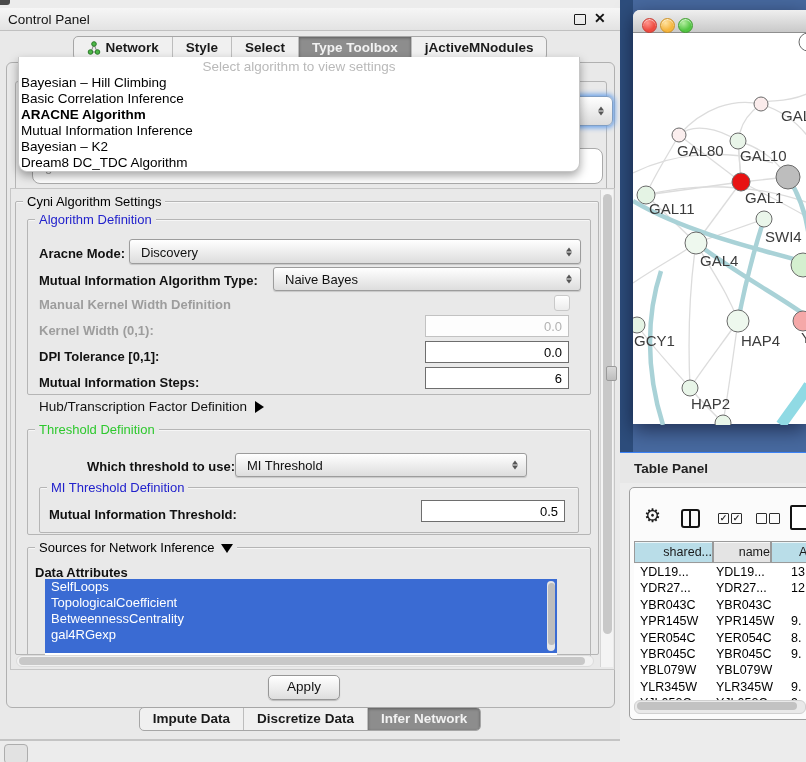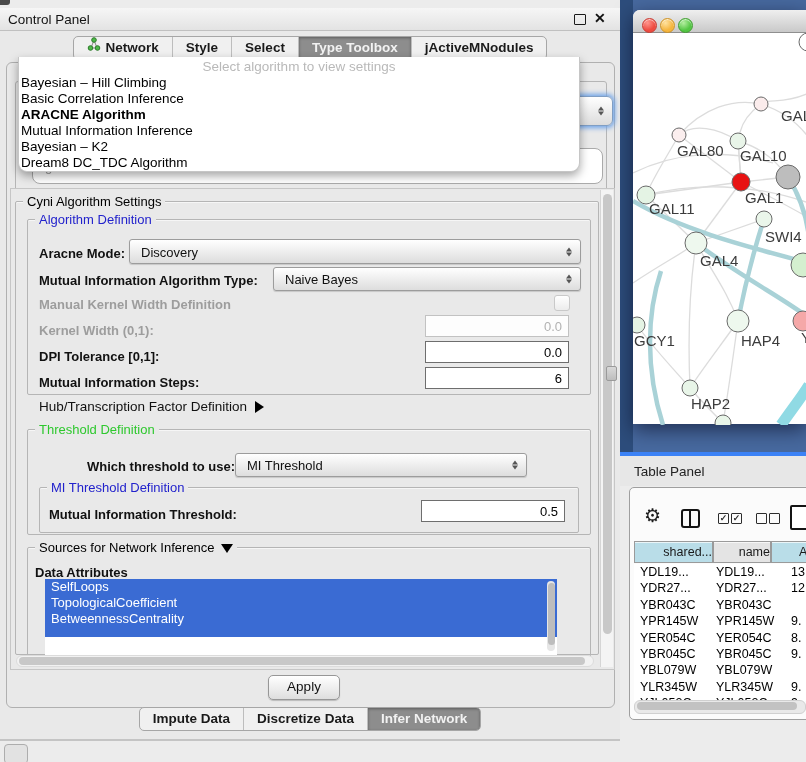--- a/index.html
+++ b/index.html
@@ -14,21 +14,21 @@
   .net-window{left:633px;top:10px;width:173px;height:414px;background:#fff;border-radius:7px 0 0 0;
     box-shadow:0 6px 20px rgba(0,0,20,.55);}
   .net-titlebar{position:absolute;left:0;top:0;width:100%;height:22px;border-radius:7px 0 0 0;
     background:linear-gradient(#efefef,#c9c9c9);border-bottom:1px solid #8f8f8f;}
   .tl{position:absolute;top:8px;width:13px;height:13px;border-radius:50%;box-shadow:inset 0 1px 1px rgba(255,255,255,.7);}
   .tl.red{left:9px;background:radial-gradient(circle at 35% 30%,#ff958d,#ee4b40 60%);border:1px solid #c93a31;}
   .tl.yellow{left:27px;background:radial-gradient(circle at 35% 30%,#ffe2a0,#f5b53e 60%);border:1px solid #cf9325;}
   .tl.green{left:45px;background:radial-gradient(circle at 35% 30%,#b4eea0,#53c643 60%);border:1px solid #3f9e2f;}
   #net-canvas{position:absolute;left:0;top:23px;}
 
-  .tp-bar{left:620px;top:452px;width:186px;height:30px;background:#e7e7e7;border-top:4px solid #3b82f6;}
+  .tp-bar{left:620px;top:452px;width:186px;height:30px;background:#e7e7e7;border-top:1px solid #3b82f6;font-weight:bold;}
   .tp-title{position:absolute;left:14px;top:8px;font-size:13.5px;color:#222;}
   .tp-window{left:629px;top:487px;width:180px;height:231px;background:#fbfbfb;border:1px solid #9f9f9f;border-radius:5px;}
   .gear{position:absolute;left:14px;top:18px;font-size:19px;line-height:19px;color:#1c1c1c;}
   .split-icon{position:absolute;left:51px;top:21px;width:15px;height:15px;border:2px solid #141414;border-radius:3px;}
   .split-icon::after{content:"";position:absolute;left:6px;top:0;width:2px;height:15px;background:#141414;}
   .cb{position:absolute;top:25px;width:9px;height:9px;border:1.5px solid #2c2c2c;border-radius:1px;font-size:9px;line-height:9px;text-align:center;color:#2c2c2c;font-weight:bold;}
   .doc-icon{position:absolute;left:160px;top:17px;width:16px;height:21px;border:2px solid #141414;border-radius:2px;background:#fff;}
   .t-head{position:absolute;top:53px;height:22px;box-sizing:border-box;border:1px solid #9a9a9a;
     font-size:12.5px;text-align:right;line-height:20px;color:#1a1a1a;box-shadow:inset 0 1px 0 rgba(255,255,255,.7);overflow:hidden;white-space:nowrap;}
   .t-head.blue{background:#b9dde8;}
@@ -42,21 +42,21 @@
   
   .cp-base{left:0;top:8px;width:620px;height:731px;background:#e9e9e9;border-bottom:2px solid #c4c4c4;}
   .cp-titlebar{position:absolute;left:0;top:0;width:100%;height:22px;background:linear-gradient(#f6f6f6,#e3e3e3);border-bottom:1px solid #c0c0c0;}
   .cp-title{position:absolute;left:8px;top:4px;font-size:13.5px;color:#141414;}
   .float-btn{position:absolute;left:574px;top:6px;width:10px;height:9px;border:1.6px solid #1a1a1a;border-radius:1px;}
   .close-btn{position:absolute;left:594px;top:2px;font-size:14px;font-weight:bold;color:#111;}
   .corner-grip{left:0;top:0;width:10px;height:5px;background:#4a4a4a;border-radius:0 0 3px 0;}
 
   .tabrow{left:0;top:36px;width:620px;height:23px;display:flex;justify-content:center;}
   .tabgroup{display:flex;border:1px solid #a6a6a6;border-radius:5px;overflow:hidden;background:#f0f0f0;height:22px;}
-  .tab{padding:0 13px;font-size:13.5px;font-weight:600;color:#1a1a1a;line-height:22px;border-left:1px solid #bdbdbd;display:flex;align-items:flex-start;gap:5px;}
+  .tab{padding:0 13px;font-size:13.5px;font-weight:600;color:#1a1a1a;line-height:22px;border-left:1px solid #bdbdbd;display:flex;align-items:center;gap:5px;}
   .tab:first-child{border-left:none;}
   .tab.sel{background:#8d8d8d;color:#f2f2f2;box-shadow:inset 0 1px 3px rgba(0,0,0,.35);}
   .net-ico{width:14px;height:14px;display:inline-block;}
 
   .main-box{left:6px;top:62px;width:607px;height:644px;background:#e9e9e9;border:1px solid #b0b0b0;border-radius:6px;}
 
   
   .inf-group{position:absolute;left:8px;top:18px;width:590px;height:110px;border:1px solid #b5b5b5;border-radius:3px;}
   .inf-combo{position:absolute;left:306px;top:14px;width:289px;height:28px;border-radius:6px;border:1px solid #7f9ec4;
     background:linear-gradient(#fff,#dcdcdc);box-shadow:0 0 5px 2px #6ea3e8;}
@@ -374,20 +374,21 @@
 
     <div class="group" style="left:16px;top:358px;width:562px;height:112px;">
       <span class="gtitle"><span>Sources for Network Inference</span><span class="tri-down"></span></span>
     </div>
     <span class="lbl" style="left:24px;top:376px;">Data Attributes</span>
     <div class="attr-list">
       <div id="attr-items">
           <div class="attr-item">SelfLoops</div>
           <div class="attr-item">TopologicalCoefficient</div>
           <div class="attr-item">BetweennessCentrality</div>
+          <div class="attr-item">gal4RGexp</div>
         </div>
       <div class="attr-fill"></div>
       <div class="list-vsb">
           <div class="thumb"></div>
         </div>
     </div>
 
     <div class="pane-vsb">
         <div class="thumb"></div>
       </div>

